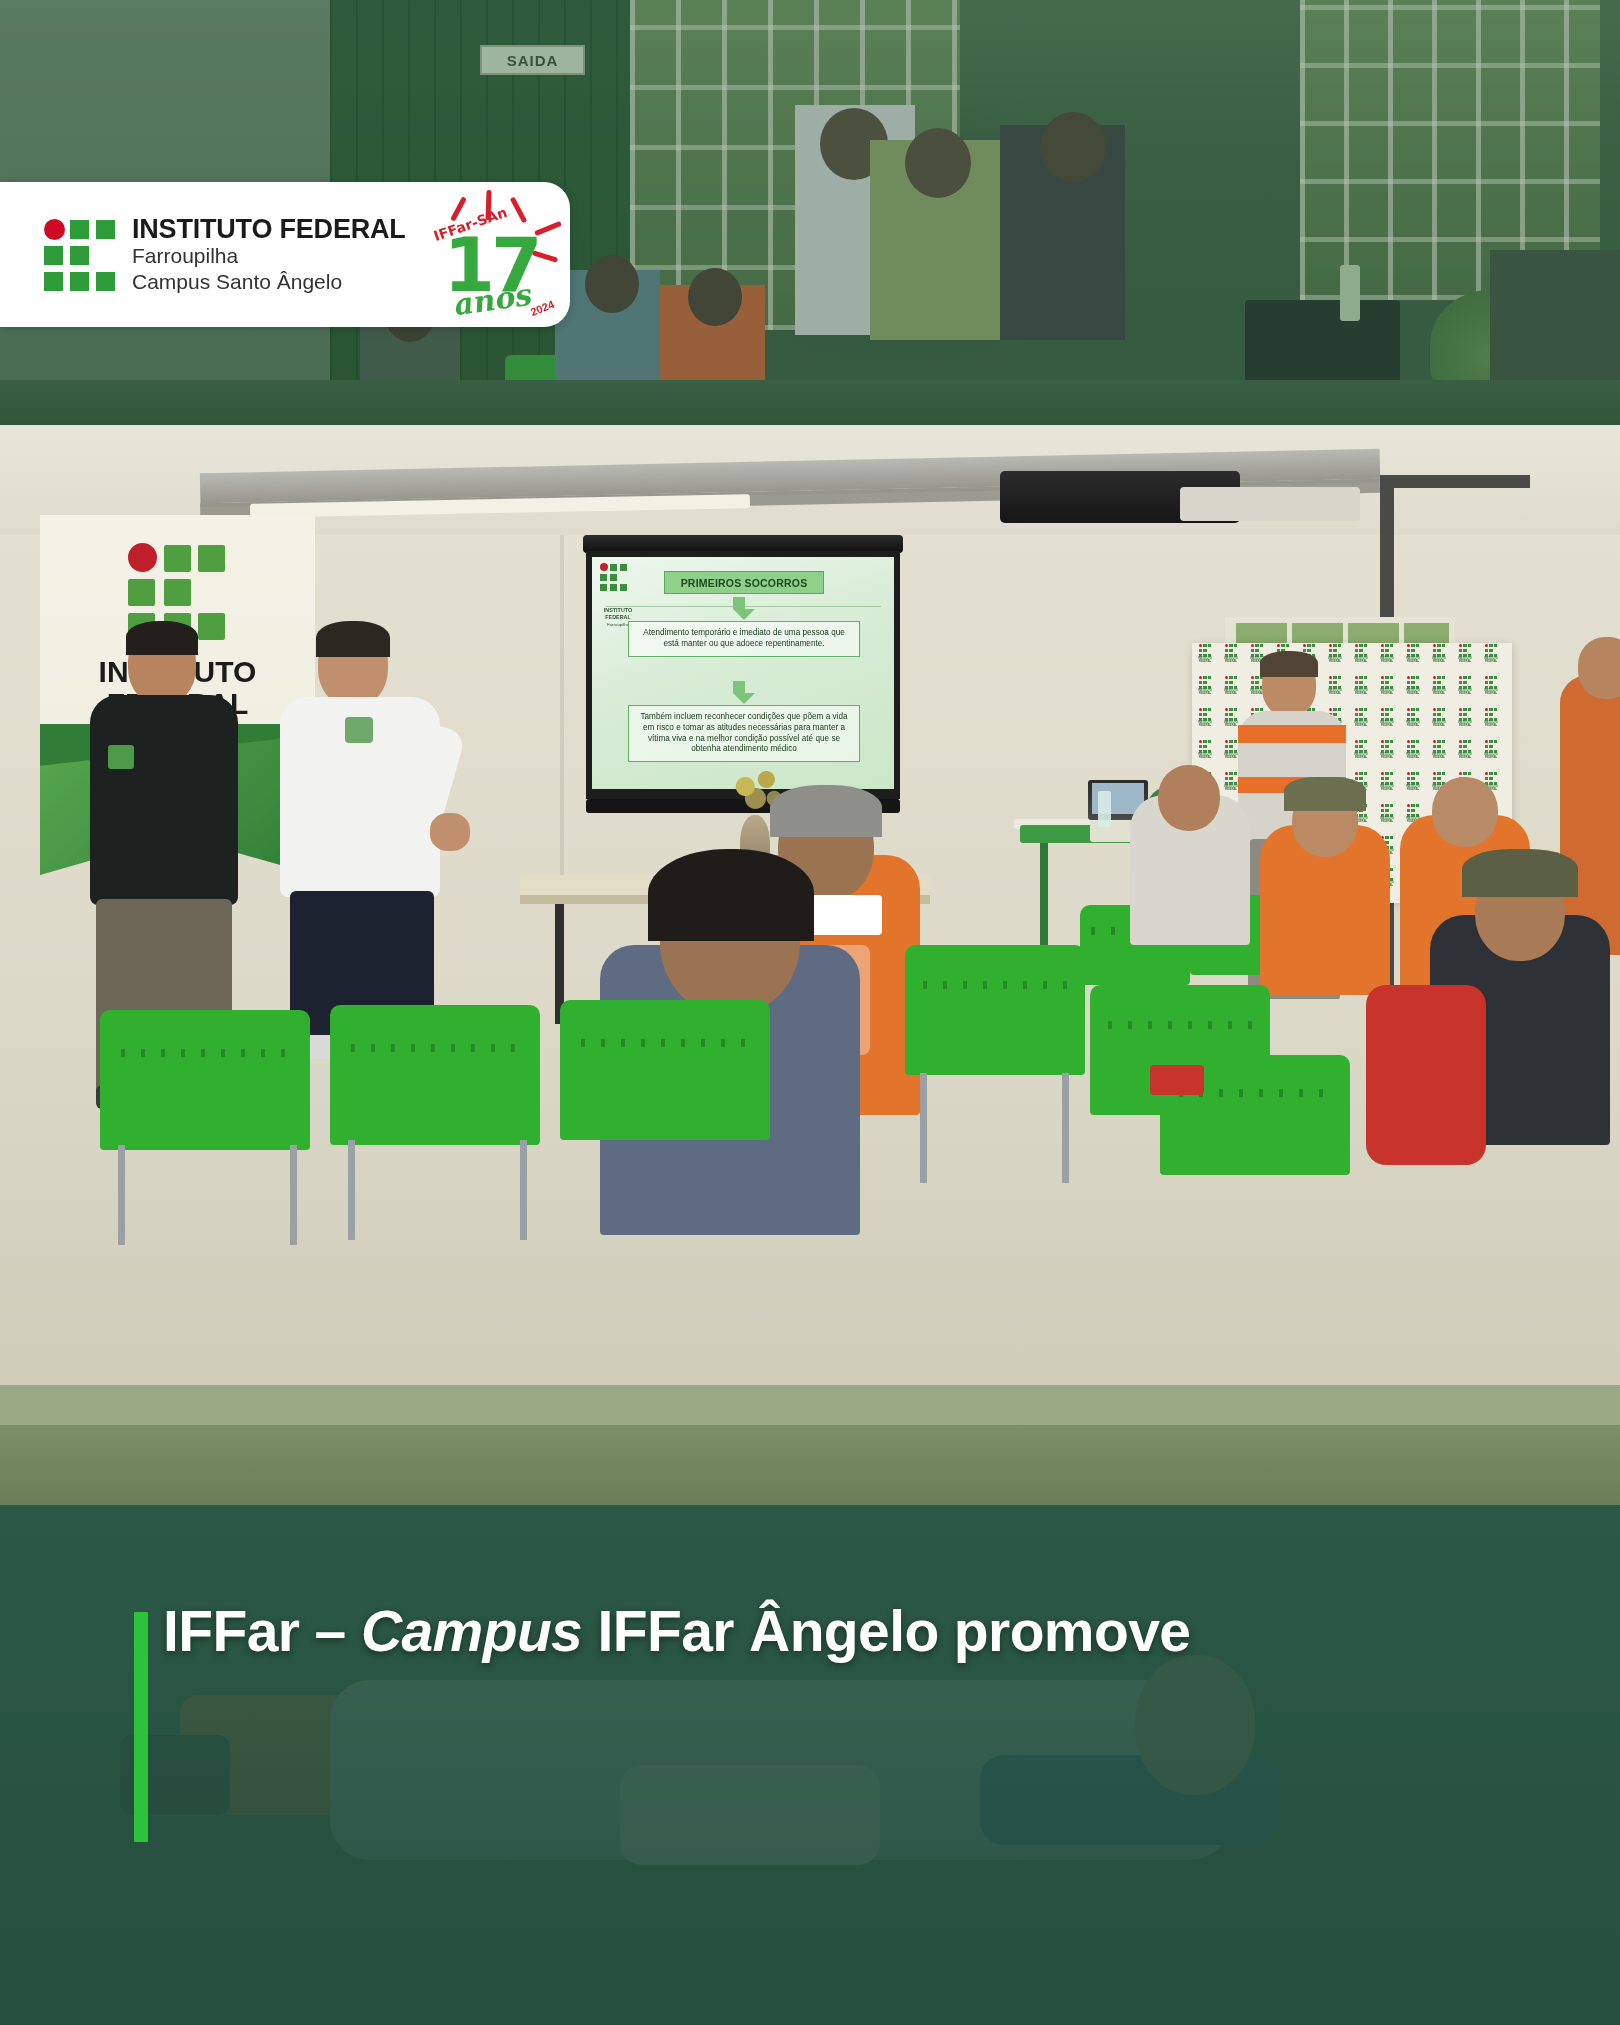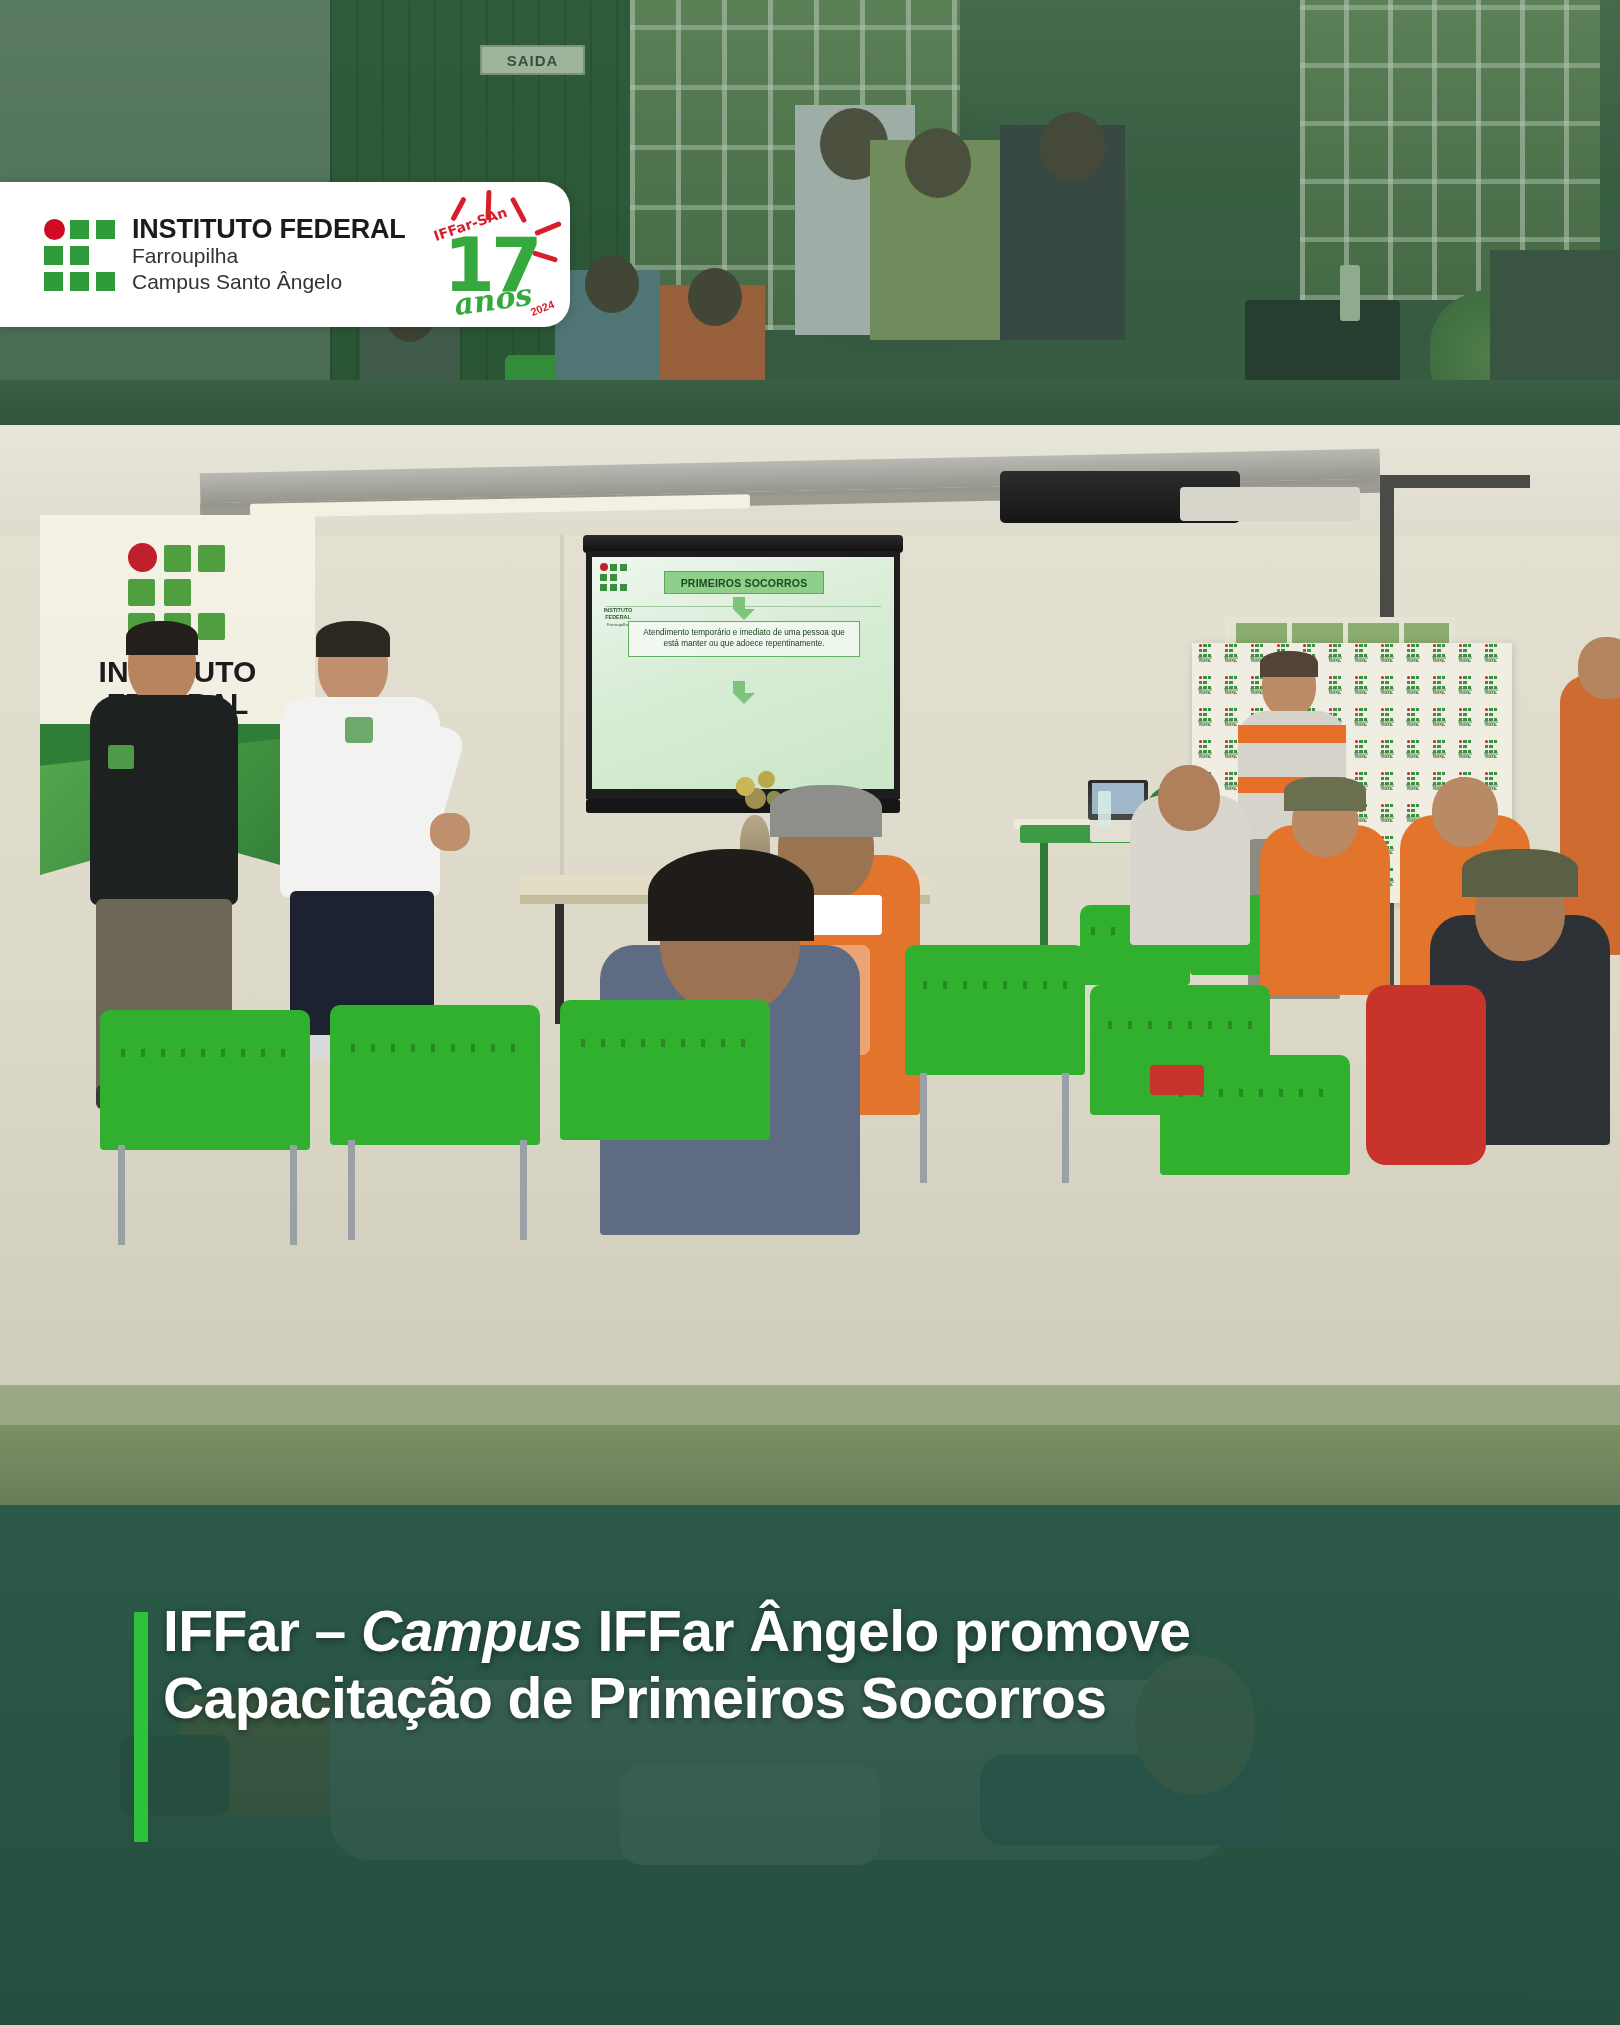--- a/index.html
+++ b/index.html
@@ -409,20 +409,21 @@
       <div class="sl-rule"></div>
       <div class="sl-arrow sl-a1" style="position:absolute;">
           <i></i>
           <b></b>
         </div>
       <div class="sl-box sl-b1">Atendimento temporário e imediato de uma pessoa que está manter ou que adoece repentinamente.</div>
       <div class="sl-arrow sl-a2" style="position:absolute;">
           <i></i>
           <b></b>
         </div>
+      <div class="sl-box sl-b2">Também incluem reconhecer condições que põem a vida em risco e tomar as atitudes necessárias para manter a vítima viva e na melhor condição possível até que se obtenha atendimento médico</div>
     </div>
     <div class="screen-bottombar"></div>
 
 
     <div class="win-r"></div>
     <div class="win-r-grid"></div>
 
     <div class="backdrop" id="backdrop">
         <div class="bd-cell" style="left: 0px; top: 0px;">
           <div class="m">
@@ -1788,17 +1789,16 @@
       <div class="bb-p bb-arm"></div>
       <div class="bb-p bb-head"></div>
     </div>
     <div class="bb-tint"></div>
   </div>
 
   <div class="accent-bar"></div>
 
   <div class="headline">
     <span>IFFar – </span><span class="it">Campus</span><span> IFFar Ângelo promove</span><br>
-    <span>Capacitação de Primeiros Socorros</span>
   </div>
 
 
 </div>
 
 </body></html>

